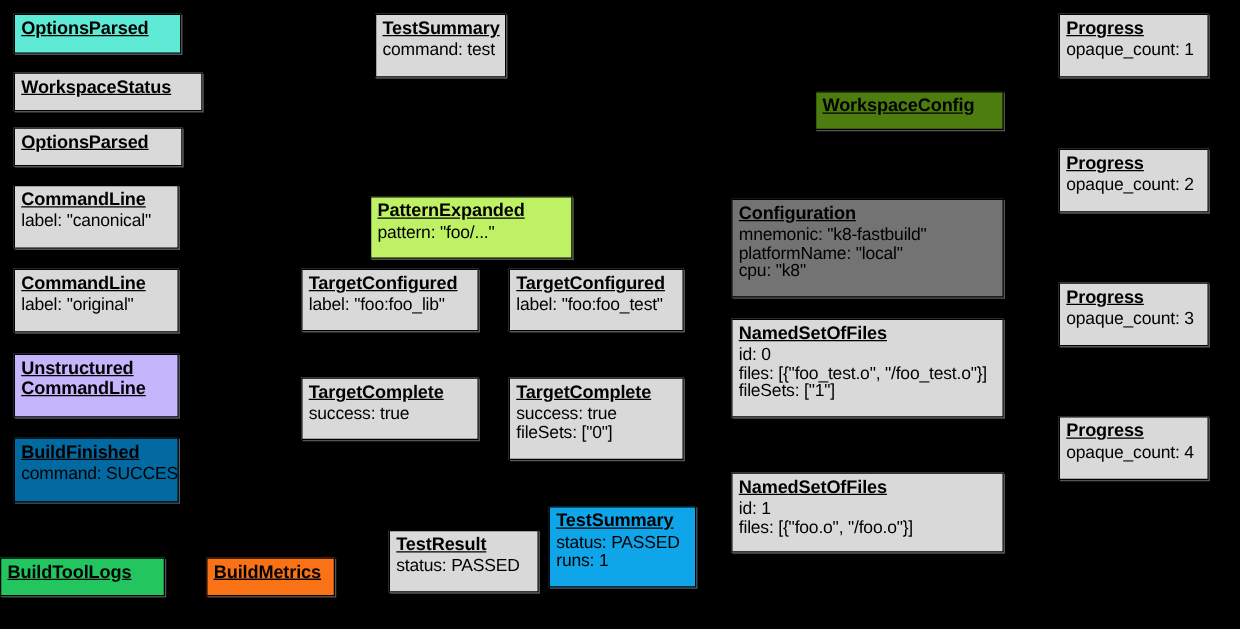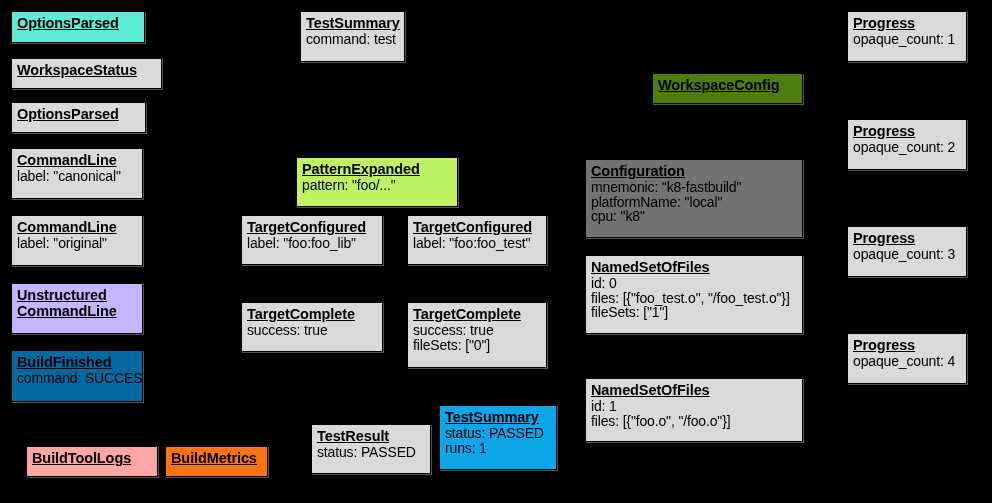--- a/index.html
+++ b/index.html
@@ -74,21 +74,21 @@
     <div class="node" style="left: 11px; top: 283px; width: 132px; height: 51px; background: #c4b5fd; border-color: rgb(0, 0, 0);">
       <div class="node-title two-line">Unstructured
 CommandLine</div>
     </div>
     <div class="node" style="left: 11px; top: 350px; width: 132px; height: 52px; background: #0369a1; border-color: rgb(0, 0, 0);">
       <div class="node-title">BuildFinished</div>
       <div class="node-fields">
         <div class="node-field">command: SUCCESS</div>
       </div>
     </div>
-    <div class="node" style="left: 26px; top: 446px; width: 132px; height: 31px; background: #fca5a5; border-color: rgb(0, 0, 0);">
+    <div class="node" style="left: 0; top: 446px; width: 132px; height: 31px; background: #22c55e; border-color: rgb(0, 0, 0);">
       <div class="node-title">BuildToolLogs</div>
     </div>
     <div class="node" style="left: 165px; top: 446px; width: 103px; height: 31px; background: #f97316; border-color: rgb(0, 0, 0); text-decoration: underline;">
       <div class="node-title">BuildMetrics</div>
     </div>
     <div class="node" style="left: 300px; top: 11px; width: 105px; height: 51px; background: rgb(217, 217, 217); border-color: rgb(0, 0, 0);">
       <div class="node-title">TestSummary</div>
       <div class="node-fields">
         <div class="node-field">command: test</div>
       </div>

